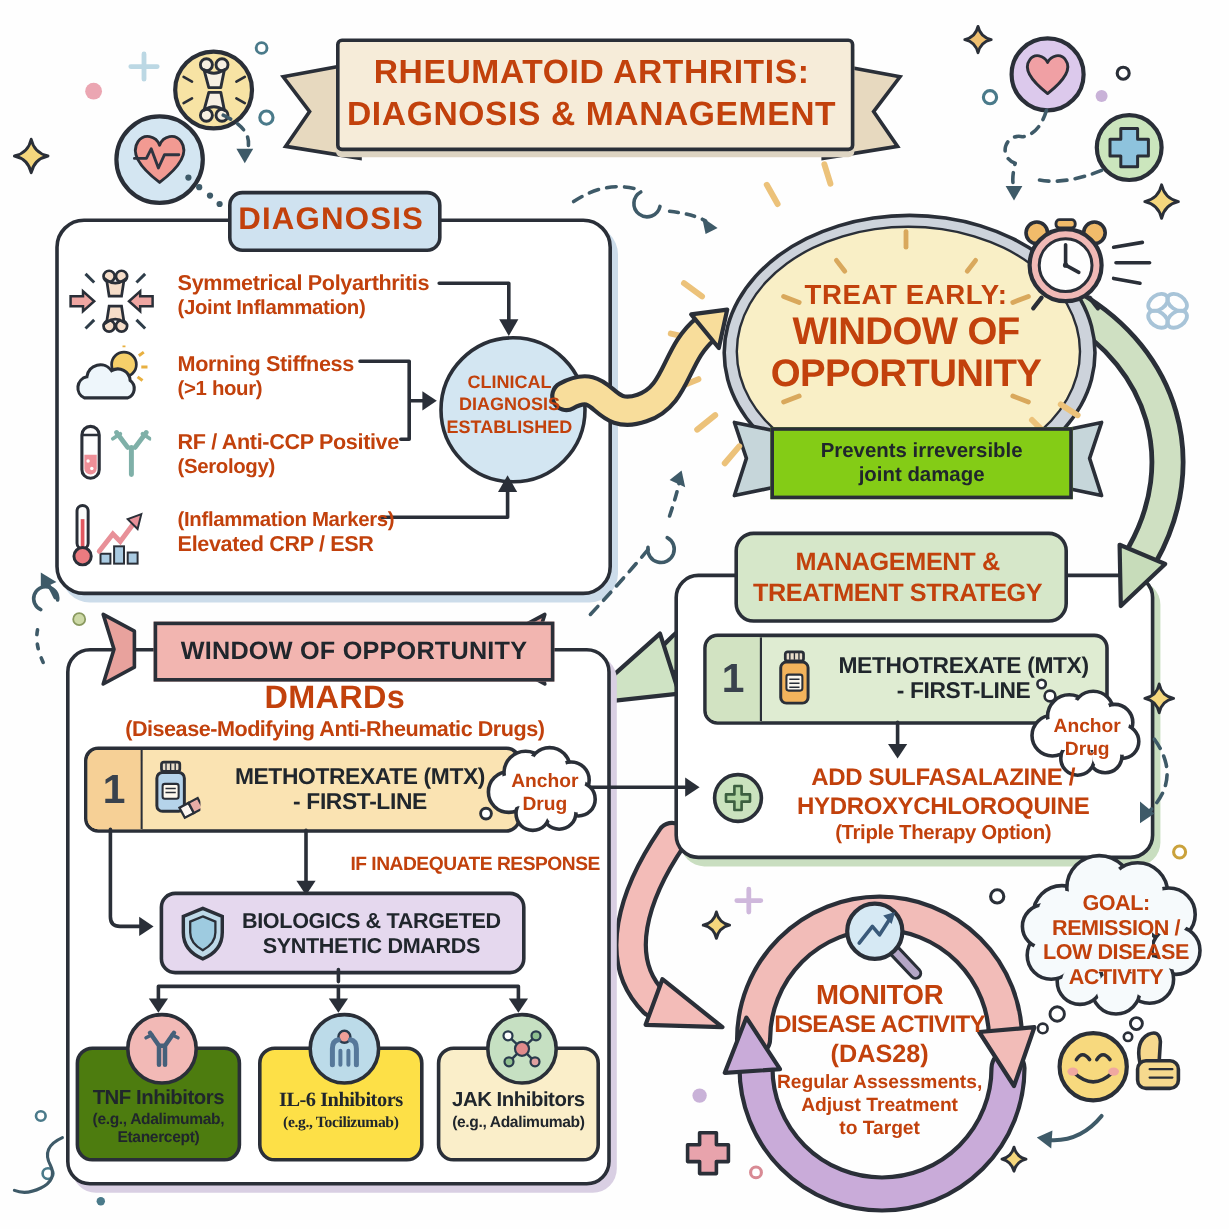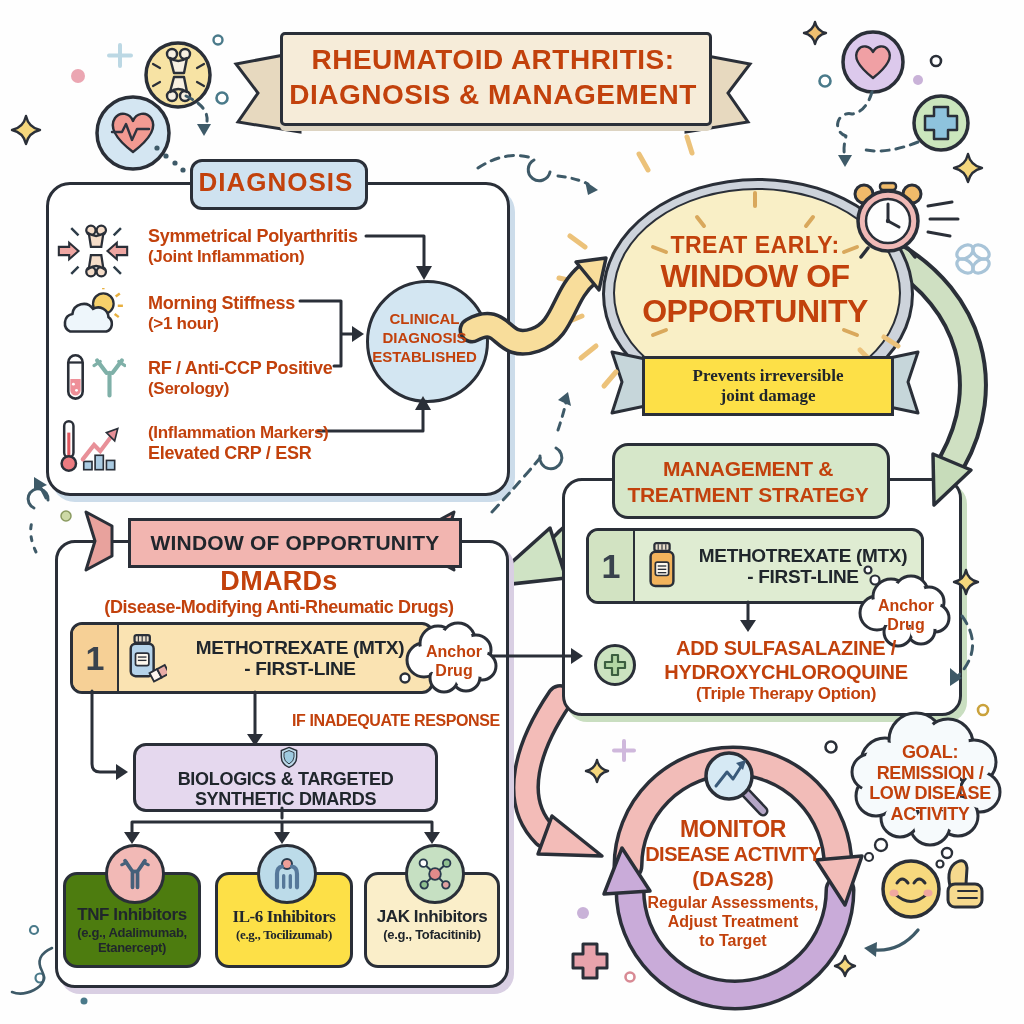--- a/index.html
+++ b/index.html
@@ -98,21 +98,21 @@
         <rect x="27" y="37" width="9" height="10" fill="#fdf6f0" stroke="#2a2f38" stroke-width="2"></rect>
         <rect x="36" y="37" width="9" height="10" fill="#e8aca6" stroke="#2a2f38" stroke-width="2"></rect>
       </g>
     </svg>
     <div class="rowtxt" style="font-size:19px;">
       <div class="nowrap">METHOTREXATE (MTX)</div>
       <div class="nowrap">- FIRST-LINE</div>
     </div>
   </div>
 
-  <div class="panel flexrow" style="left:133px;top:743px;width:287px;height:63px;background:#e5d8ee;border-radius:13px;z-index:2;padding:0 6px;flex-direction:column;">
+  <div class="panel flexrow" style="left:133px;top:743px;width:287px;height:63px;background:#e5d8ee;border-radius:13px;z-index:2;padding:0 6px;">
     <svg width="42" height="48" viewBox="0 0 44 50" style="margin-left:6px;">
       <path d="M22,3 L39,10 V24 Q39,40 22,47 Q5,40 5,24 V10 Z" fill="#bdd9e8" stroke="#2a2f38" stroke-width="3"></path>
       <path d="M22,10 L33,14.5 V24 Q33,33.5 22,39.5 Q11,33.5 11,24 V14.5 Z" fill="#9ecbe0" stroke="#2a2f38" stroke-width="2"></path>
     </svg>
     <div class="rowtxt" style="font-size:18px;">
       <div class="nowrap">BIOLOGICS &amp; TARGETED</div>
       <div class="nowrap">SYNTHETIC DMARDS</div>
     </div>
   </div>
 
@@ -120,21 +120,21 @@
     <div class="cardtitle">TNF Inhibitors</div>
     <div class="cardex">(e.g., Adalimumab,</div>
     <div class="cardex">Etanercept)</div>
   </div>
   <div class="panel" style="left:215px;top:872px;width:138px;height:96px;background:#fde047;border-radius:14px;z-index:2;text-align:center;padding-top:32px;box-sizing:border-box;font-family:Liberation Serif, serif;">
     <div class="cardtitle">IL-6 Inhibitors</div>
     <div class="cardex">(e.g., Tocilizumab)</div>
   </div>
   <div class="panel" style="left:364px;top:872px;width:136px;height:96px;background:#faeec9;border-radius:14px;z-index:2;text-align:center;padding-top:32px;box-sizing:border-box;">
     <div class="cardtitle">JAK Inhibitors</div>
-    <div class="cardex">(e.g., Tofacitinib)</div>
+    <div class="cardex">(e.g., Adalimumab)</div>
   </div>
 
   <div class="panel tab" style="left:105px;top:844px;width:54px;height:54px;border-radius:50%;background:#f2b9b6;z-index:2;">
     <svg width="40" height="40" viewBox="0 0 48 44">
       <path d="M12,6 L21,19 V38 M36,6 L27,19 V38" fill="none" stroke="#46607a" stroke-width="4.5" stroke-linecap="round"></path>
       <path d="M8,11 L14,8 M40,11 L34,8" stroke="#46607a" stroke-width="3.5" stroke-linecap="round"></path>
       <path d="M21,19 H27" stroke="#46607a" stroke-width="4.5"></path>
     </svg>
   </div>
   <div class="panel tab" style="left:257px;top:844px;width:54px;height:54px;border-radius:50%;background:#bcdbe9;z-index:2;">
@@ -531,21 +531,21 @@
     <div>DIAGNOSIS</div>
     <div>ESTABLISHED</div>
   </div>
 
   <div class="txt" style="left:620px;top:232px;width:270px;">
     <div style="font-size:23px;letter-spacing:0.5px;">TREAT EARLY:</div>
     <div style="font-size:32px;letter-spacing:-0.5px;line-height:1.08;">WINDOW OF</div>
     <div style="font-size:32px;letter-spacing:-0.5px;line-height:1.08;">OPPORTUNITY</div>
   </div>
 
-  <div class="panel tab" style="left:642px;top:356px;width:246px;height:54px;background:#fde047;z-index:4;flex-direction:column;font-family:Liberation Serif, serif;">
+  <div class="panel tab" style="left:642px;top:356px;width:246px;height:54px;background:#84cc16;z-index:4;flex-direction:column;">
     <div style="font-size:17px;font-weight:800;line-height:1.2;">Prevents irreversible</div>
     <div style="font-size:17px;font-weight:800;line-height:1.2;">joint damage</div>
   </div>
 
   <div class="txt" style="left:612px;top:456px;width:272px;font-size:21px;line-height:1.25;letter-spacing:-0.3px;">
     <div>MANAGEMENT &amp;</div>
     <div>TREATMENT STRATEGY</div>
   </div>
 
   <div class="txt" style="left:636px;top:637px;width:300px;letter-spacing:-0.3px;">

